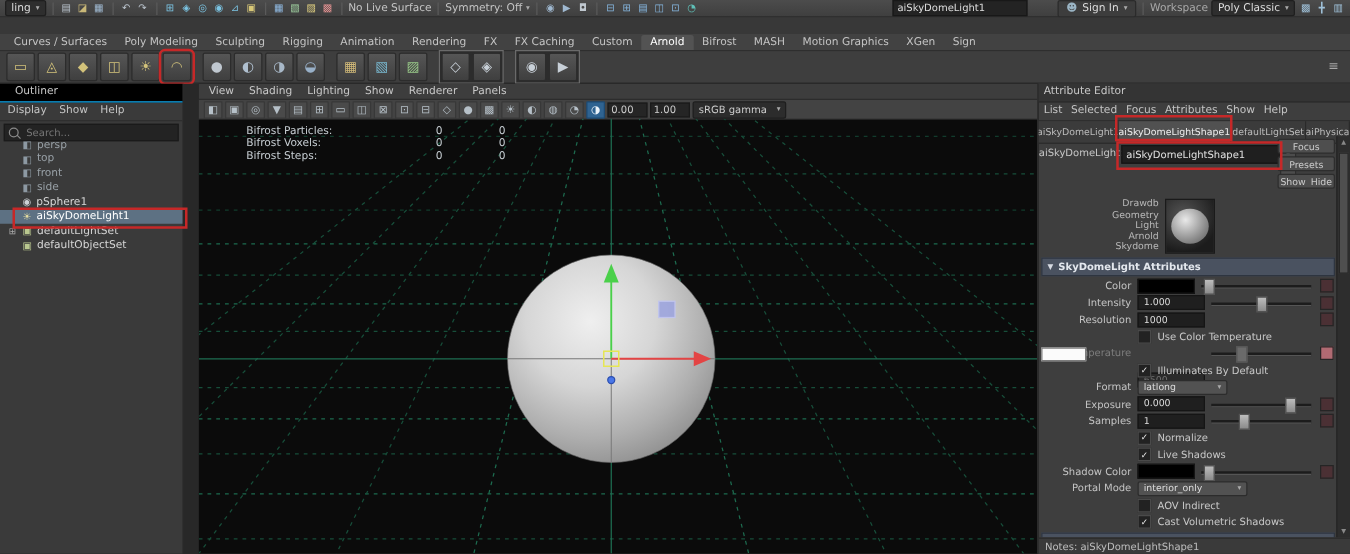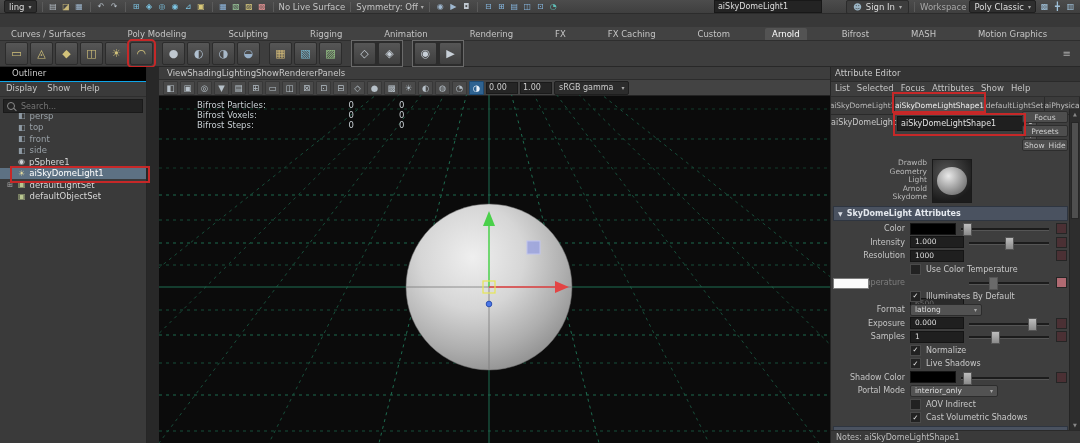--- a/index.html
+++ b/index.html
@@ -18,21 +18,21 @@
     font-size:8px;line-height:11px;flex:none;}
   .sb-text{font-size:8.5px;color:#c4c4c4;white-space:nowrap;}
   .caret{font-size:6px;color:#aaa;}
   .sb-input{width:100px;height:11px;background:#232323;border:1px solid #181818;color:#ddd;
     font-size:8px;padding:0 3px;font-family:inherit;}
   .sb-signin{height:12px;background:#3d3d3d;border:1px solid #2b2b2b;border-radius:2px;
     display:flex;align-items:center;gap:4px;padding:0 6px;font-size:8.5px;color:#ddd;}
   .band2{position:absolute;left:0;top:14px;width:1080px;height:13px;background:#383838;border-bottom:1px solid #303030;}
   
   .shelftabs{position:absolute;left:0;top:27px;width:1080px;height:14px;box-sizing:border-box;
-    background:#424242;border-bottom:1px solid #2e2e2e;display:flex;align-items:center;padding-left:4px;gap:28px;}
+    background:#424242;border-bottom:1px solid #2e2e2e;display:flex;align-items:center;padding-left:4px;}
   .shelf-tab{padding:1px 7px 1px 7px;font-size:8.5px;color:#c4c4c4;white-space:nowrap;}
   .shelf-tab.active{color:#fff;background:#535353;border-radius:2px 2px 0 0;}
   .shelficons{position:absolute;left:0;top:41px;width:1080px;height:26px;box-sizing:border-box;
     background:#3e3e3e;border-bottom:1px solid #282828;display:flex;align-items:center;padding:0 5px;}
   .shelf-group{display:flex;gap:2px;margin-right:9px;}
   .shelf-group.boxed{border:1px solid #6a6a6a;background:#2c2c2c;padding:1px;}
   .shelf-icon{width:21px;height:21px;border-radius:2px;background:linear-gradient(#565656,#3f3f3f);
     border:1px solid #2c2c2c;display:flex;align-items:center;justify-content:center;font-size:11px;flex:none;}
   .shelf-icon.highlight{outline:2px solid #c62828;outline-offset:1px;}
   .shelf-menu{margin-left:auto;font-size:10px;color:#a8a8a8;padding-right:4px;}
@@ -49,21 +49,21 @@
     transform:rotate(45deg);right:-3px;bottom:-1px;}
   .o-tree{position:absolute;left:0;right:0;top:43px;bottom:0;}
   .out-item{height:11.5px;display:flex;align-items:center;padding-left:6px;gap:4px;font-size:8.5px;color:#d6d6d6;}
   .out-item .expander{width:8px;font-size:7px;color:#aaa;text-align:center;flex:none;}
   .out-item .oicon{font-size:8px;flex:none;}
   .out-item.dim .olabel{color:#98a0a6;}
   .out-item.selected{background:#5d7183;color:#fff;}
   .vsplit{position:absolute;left:147px;top:67px;width:12px;height:376px;background:#282828;}
   
   .viewport{position:absolute;left:159px;top:67px;width:671px;height:376px;background:#0b0b0b;}
-  .vp-menus{height:12px;background:#3d3d3d;border-bottom:1px solid #2c2c2c;display:flex;
+  .vp-menus{height:12px;background:#3d3d3d;border-bottom:1px solid #2c2c2c;display:flex;gap:12px;
     align-items:center;padding:0 8px;font-size:8.5px;color:#c8c8c8;}
   .vp-toolbar{height:15px;background:#434343;border-bottom:1px solid #232323;display:flex;
     align-items:center;gap:2px;padding:0 4px;}
   .vt-icon{width:13px;height:12px;display:flex;align-items:center;justify-content:center;font-size:8.5px;
     color:#b6c0c8;background:#4a4a4a;border:1px solid #383838;border-radius:1px;flex:none;}
   .vt-icon.active{background:#2f6391;border-color:#1d4a73;color:#eaf2fa;}
   .vt-field{width:26px;height:10px;background:#252525;border:1px solid #1a1a1a;color:#ccc;
     font-size:8px;line-height:10px;padding:0 2px;flex:none;}
   .vt-dropdown{height:12px;background:#2c2c2c;border:1px solid #1e1e1e;border-radius:2px;color:#ccc;
     font-size:8px;display:flex;align-items:center;gap:8px;padding:0 4px;flex:none;}

